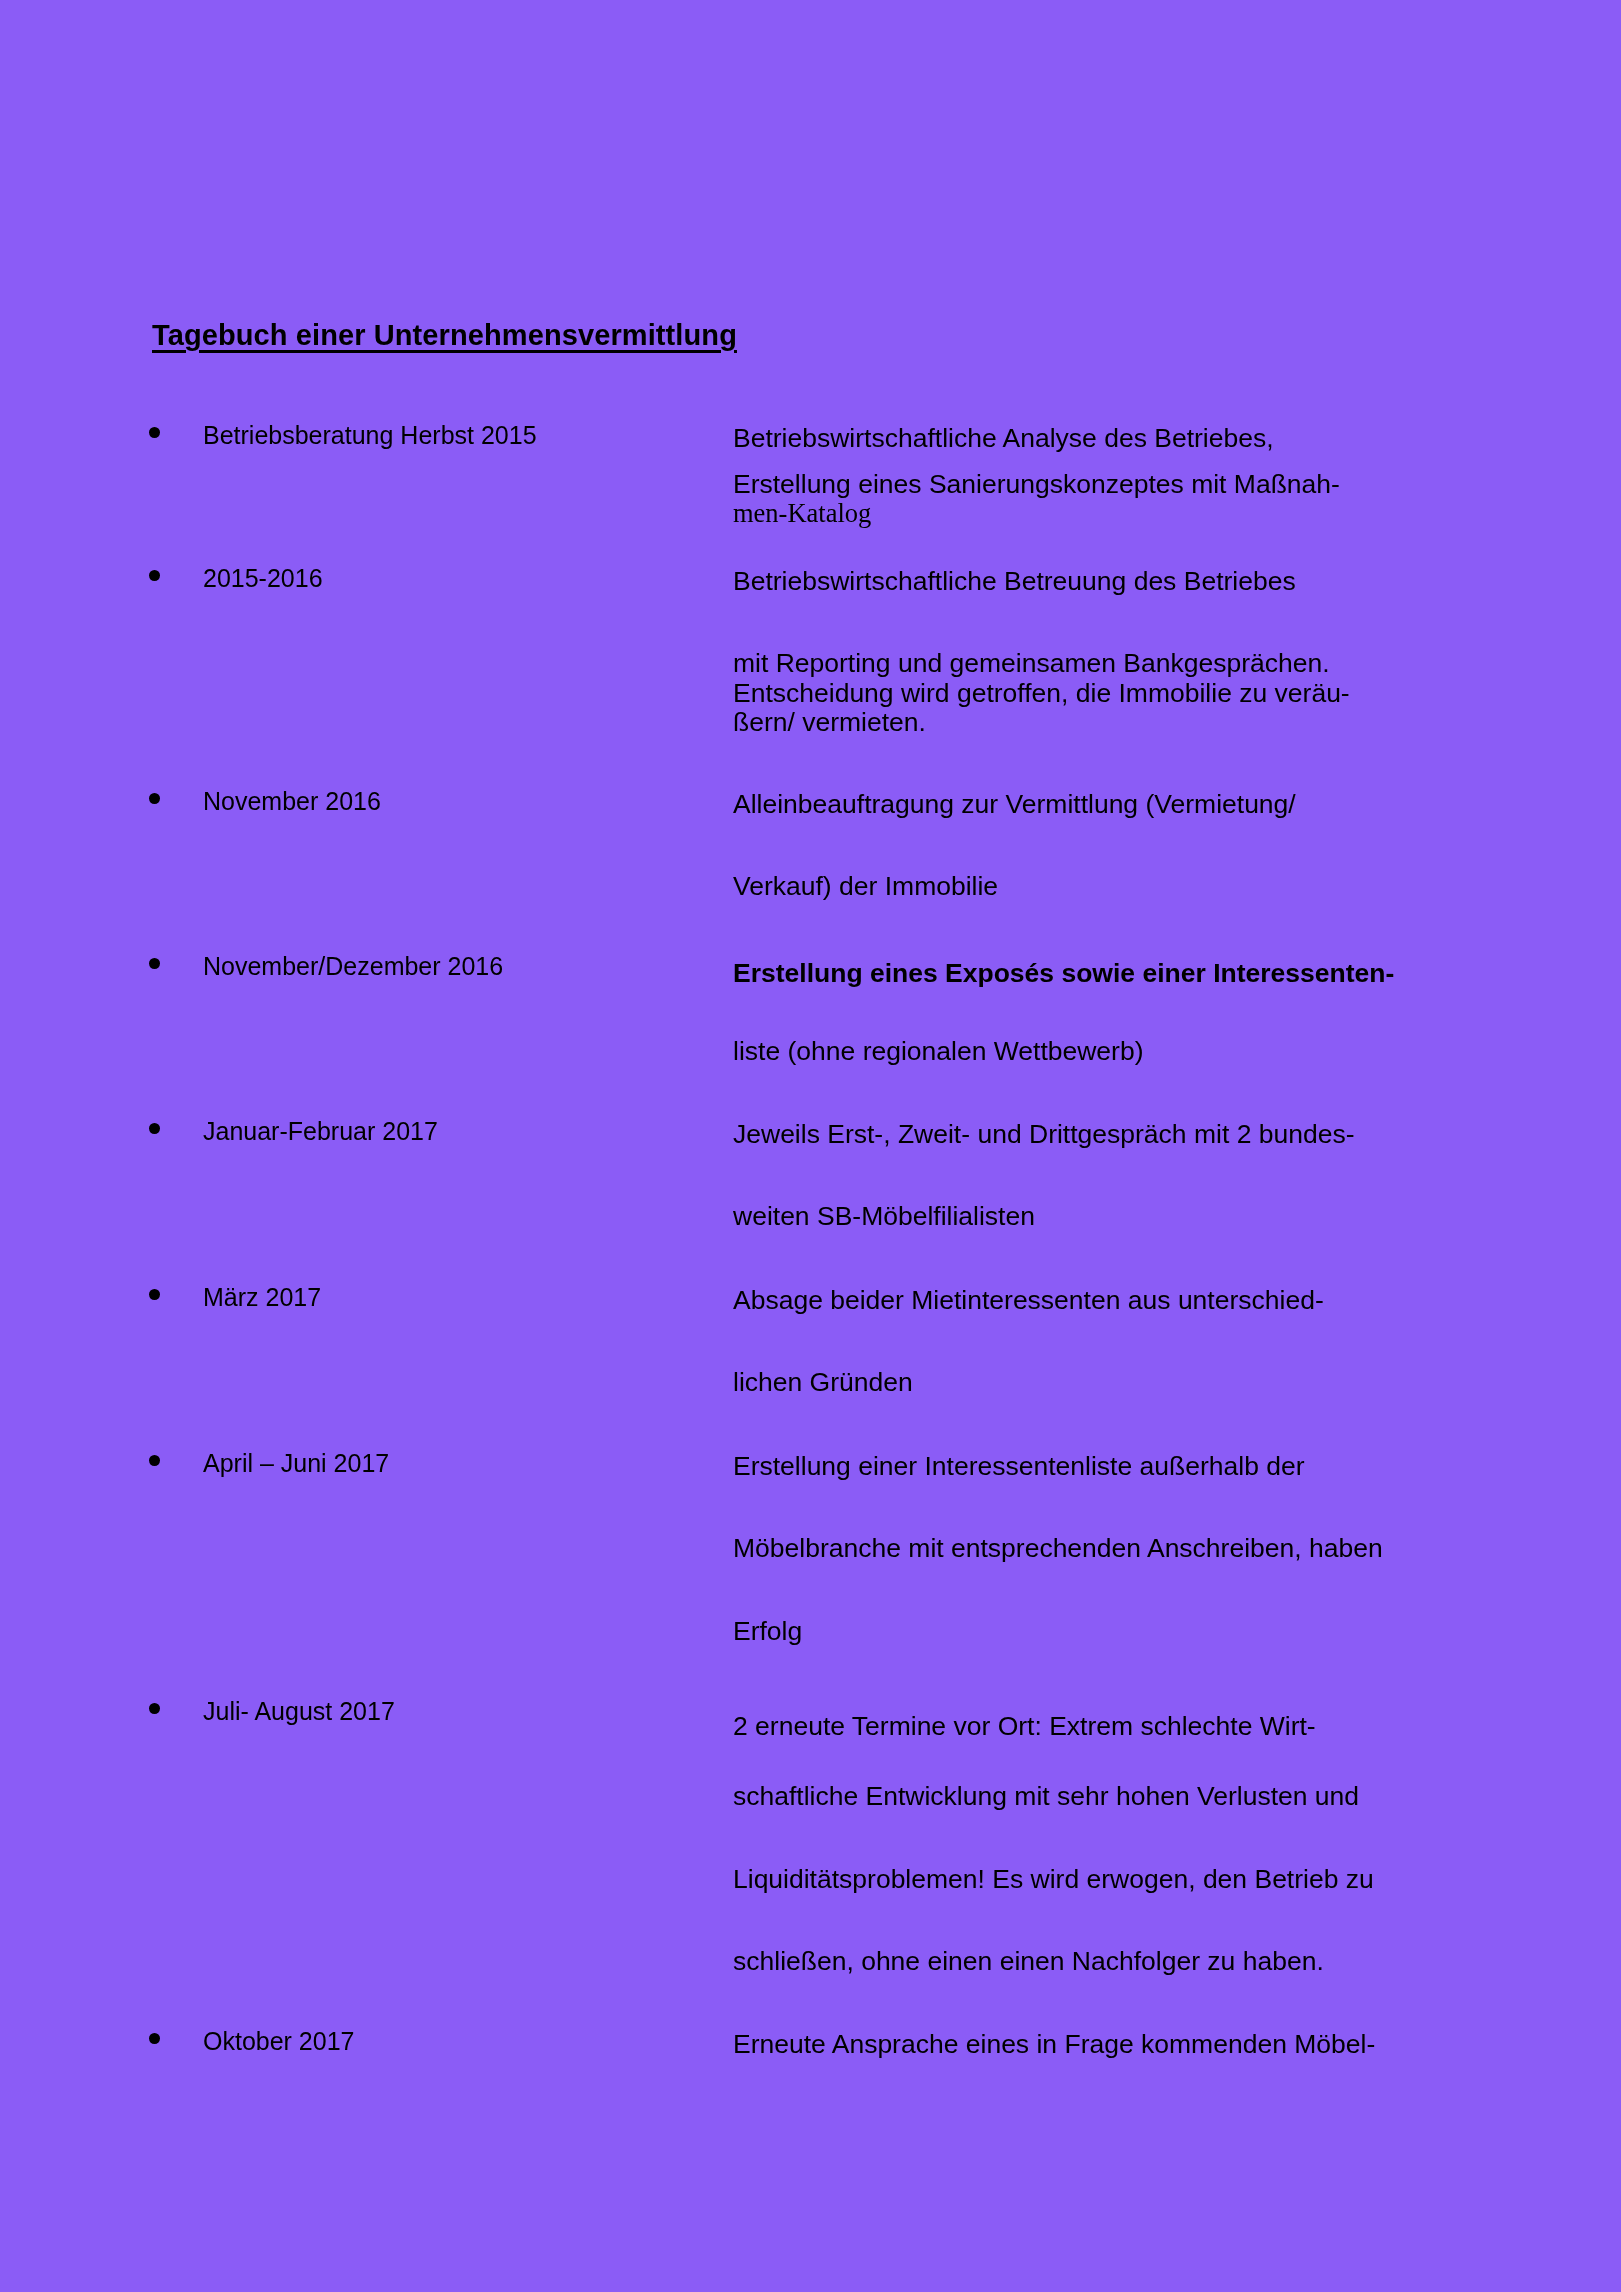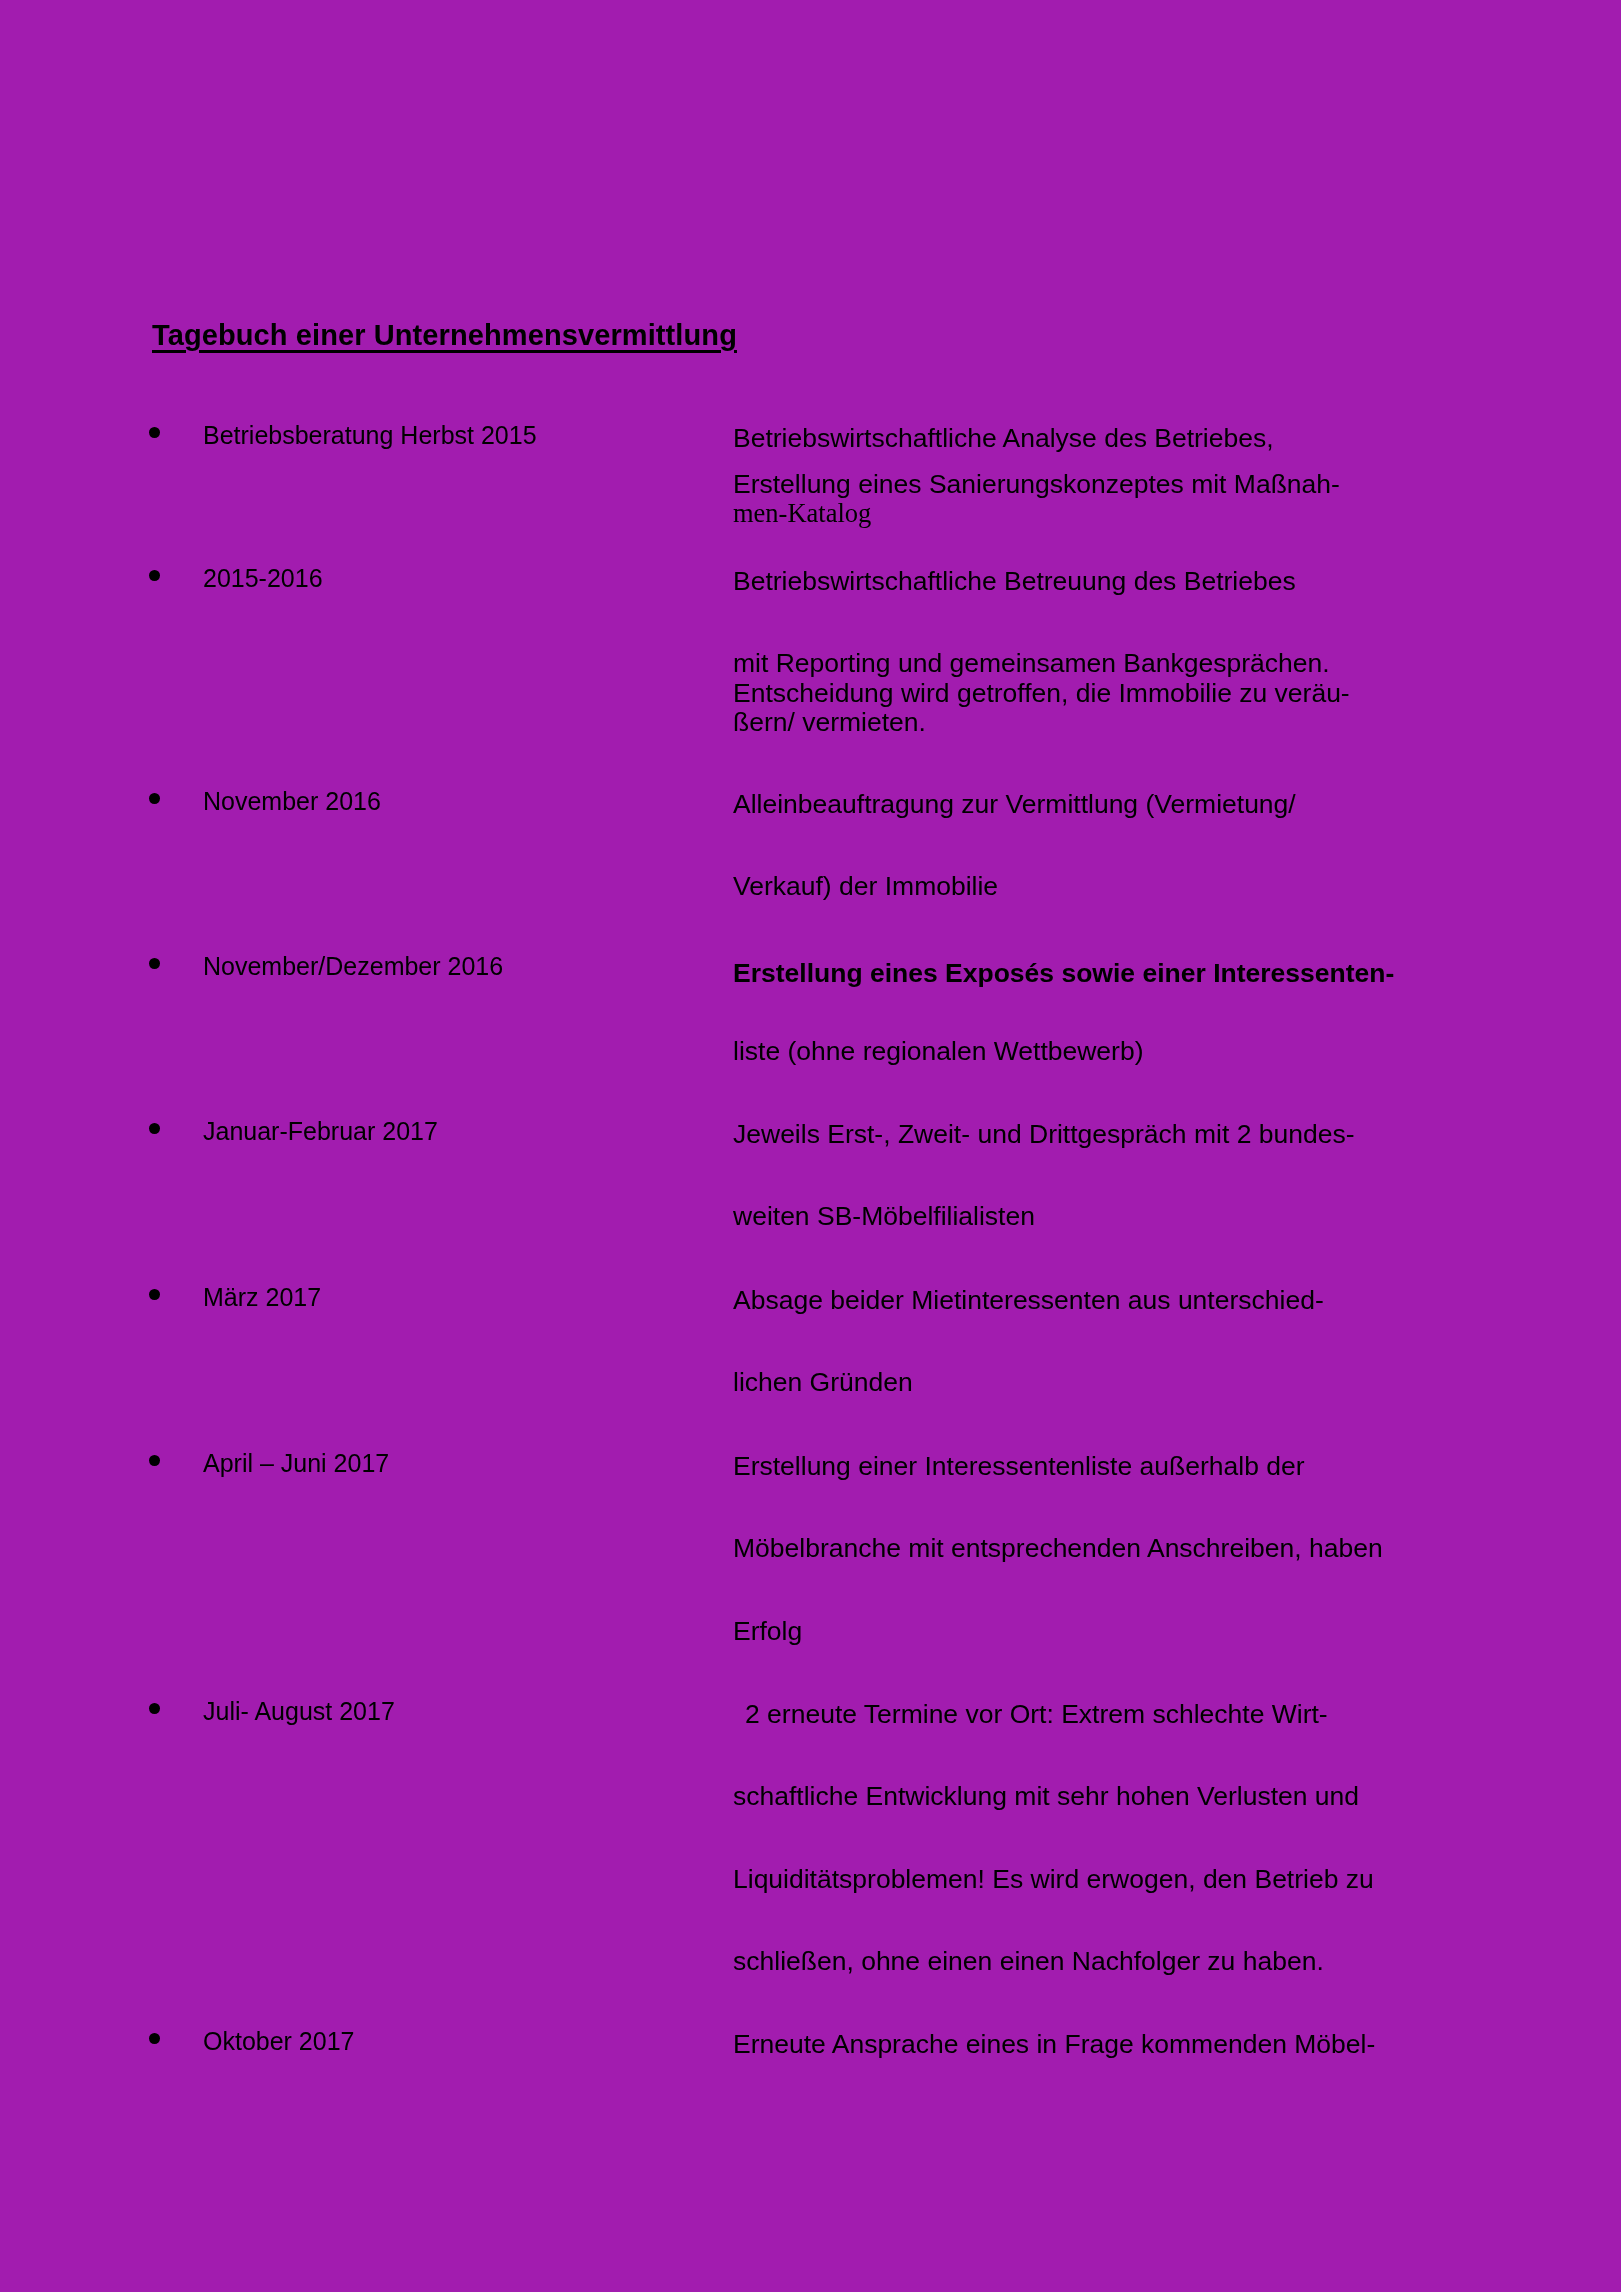--- a/index.html
+++ b/index.html
@@ -9,21 +9,21 @@
     background: #ffffff;
   }
   body {
     font-family: "Liberation Sans", sans-serif;
     color: #000000;
   }
   .page {
     position: relative;
     width: 1621px;
     height: 2293px;
-    background: #a21caf;
+    background: #8b5cf6;
     overflow: hidden;
     box-sizing: border-box;
   }
   .doc-title {
     position: absolute;
     left: 152px;
     top: 319px;
     font-size: 29px;
     font-weight: bold;
     letter-spacing: 0.1px;
@@ -142,21 +142,21 @@
         <div class="desc-col">
           <span class="desc-line" style="position: absolute; left: 0px; top: 0px;">Erstellung einer Interessentenliste außerhalb der</span>
           <span class="desc-line" style="position: absolute; left: 0px; top: 82px;">Möbelbranche mit entsprechenden Anschreiben, haben</span>
           <span class="desc-line" style="position: absolute; left: 0px; top: 165px;">Erfolg</span>
         </div>
       </div>
       <div class="entry" style="top: 1699px;">
         <div class="bullet-col" aria-label="•"><span class="bullet-dot"></span></div>
         <div class="date-col">Juli- August 2017</div>
         <div class="desc-col">
-          <span class="desc-line" style="position: absolute; left: 0px; top: 0px; margin-left: 12px;">2 erneute Termine vor Ort: Extrem schlechte Wirt-</span>
+          <span class="desc-line" style="position: absolute; left: 0px; top: 12px;">2 erneute Termine vor Ort: Extrem schlechte Wirt-</span>
           <span class="desc-line" style="position: absolute; left: 0px; top: 82px;">schaftliche Entwicklung mit sehr hohen Verlusten und</span>
           <span class="desc-line" style="position: absolute; left: 0px; top: 165px;">Liquiditätsproblemen! Es wird erwogen, den Betrieb zu</span>
           <span class="desc-line" style="position: absolute; left: 0px; top: 247px;">schließen, ohne einen einen Nachfolger zu haben.</span>
         </div>
       </div>
       <div class="entry" style="top: 2029px;">
         <div class="bullet-col" aria-label="•"><span class="bullet-dot"></span></div>
         <div class="date-col">Oktober 2017</div>
         <div class="desc-col">
           <span class="desc-line" style="position: absolute; left: 0px; top: 0px;">Erneute Ansprache eines in Frage kommenden Möbel-</span>

